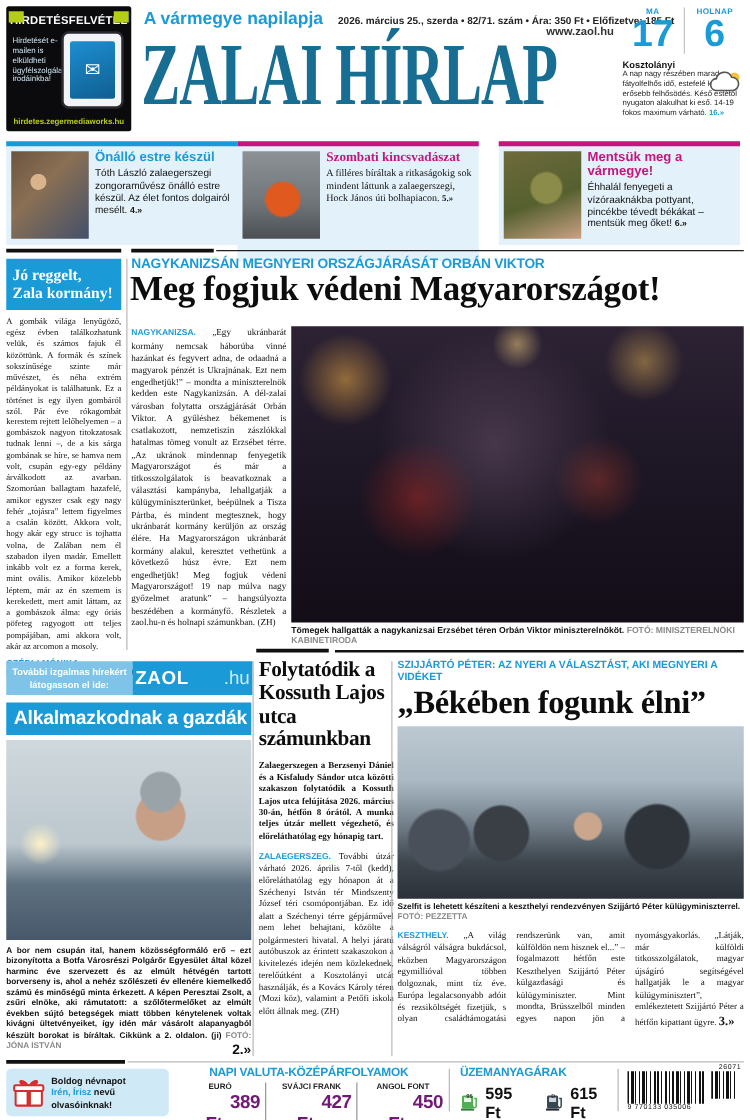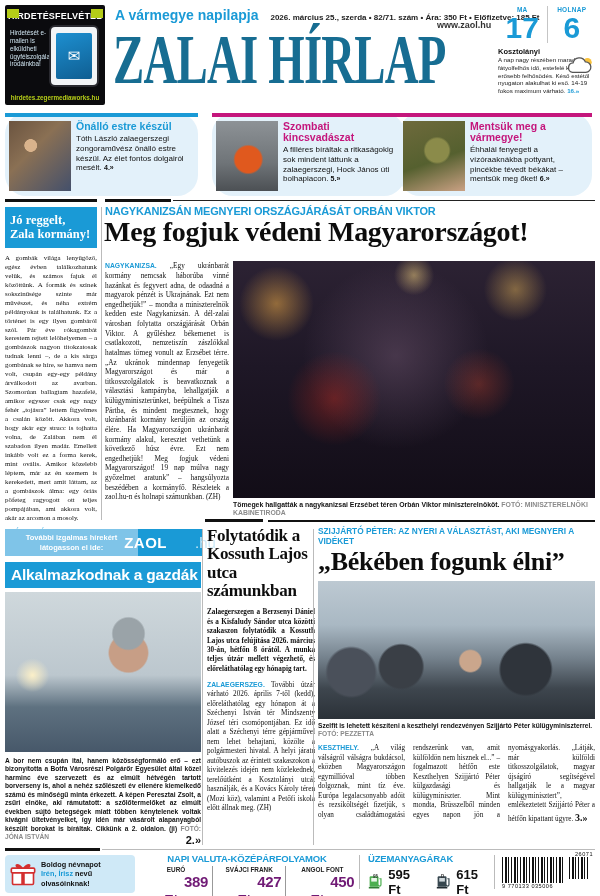--- a/index.html
+++ b/index.html
@@ -23,21 +23,21 @@
   .dateline{font-size:8px;color:#222;margin-left:12px;font-weight:bold;}
   .website{font-size:9px;font-weight:bold;color:#333;}
   .masthead{font-family:"Liberation Serif",serif;font-weight:bold;font-size:60px;line-height:1;
             color:#176d92;letter-spacing:-1px;white-space:nowrap;transform:scaleX(.78) scaleY(1.18);transform-origin:0 20%;}
   .wx-label{font-size:6.5px;font-weight:bold;color:#1a9ad6;text-align:center;letter-spacing:.3px;}
   .wx-temp{font-size:30px;font-weight:bold;color:#1a9ad6;text-align:center;line-height:1;}
   .wx-cond{font-size:7.5px;font-weight:bold;}
   .wx-fore{font-size:6.2px;line-height:1.25;color:#222;}
   .wx-ref{color:#1a9ad6;font-weight:bold;}
   
-  .teaser{background:#e3f1fa;border-radius:21px;}
+  .teaser{background:#e3f1fa;}
   .teaser .bar{height:4px;}
   .t-blue .bar{background:#1a9ad6;} .t-pink .bar{background:#c4167c;}
   .t-blue .ttitle{color:#1a9ad6;} .t-pink .ttitle{color:#c4167c;}
   .tinner{display:flex;padding:4px;gap:5px;}
   .tphoto{width:62px;height:70px;flex:0 0 62px;}
   .ttitle{font-size:10.5px;font-weight:bold;line-height:1.05;}
   .tbody{font-size:8px;line-height:1.22;color:#111;margin-top:2px;}
   .tref{font-weight:bold;font-size:7px;}
   
   .blackbar{background:#111;}
@@ -164,21 +164,21 @@
   <div class="abs teaser t-blue" style="left:5px;top:113px;width:193px;height:83px;">
     <div class="bar"></div>
     <div class="tinner">
       <div class="tphoto photo photo-piano"></div>
       <div>
         <div class="ttitle">Önálló estre készül</div>
         <div class="tbody"><span>Tóth László zalaegerszegi zongoraművész önálló estre készül. Az élet fontos dolgairól mesélt.</span> <span class="tref">4.»</span></div>
       </div>
     </div>
   </div>
-  <div class="abs teaser t-pink" style="left:212px;top:113px;width:193px;height:83px;">
+  <div class="abs teaser t-pink" style="left:190px;top:113px;width:193px;height:96px;font-family:Liberation Serif, serif;">
     <div class="bar"></div>
     <div class="tinner">
       <div class="tphoto photo photo-market"></div>
       <div>
         <div class="ttitle">Szombati kincsvadászat</div>
         <div class="tbody"><span>A filléres bíráltak a ritkaságokig sok mindent láttunk a zalaegerszegi, Hock János úti bolhapiacon.</span> <span class="tref">5.»</span></div>
       </div>
     </div>
   </div>
   <div class="abs teaser t-pink" style="left:399px;top:113px;width:193px;height:83px;">
@@ -214,21 +214,21 @@
   <div class="abs caption" style="left:233px;top:501px;width:362px;">
     <span>Tömegek hallgatták a nagykanizsai Erzsébet téren Orbán Viktor miniszterelnököt.</span>
     <span class="credit">FOTÓ: MINISZTERELNÖKI KABINETIRODA</span>
   </div>
 
   <div class="abs blackbar" style="left:205px;top:519px;width:58px;height:3px;"></div>
   <div class="abs" style="left:268px;top:520px;width:327px;height:2px;background:#111;"></div>
 
   <div class="abs" style="left:5px;top:529px;width:197px;height:27px;display:flex;">
     <div class="promo-light" style="flex:1;">További izgalmas hírekért látogasson el ide:</div>
-    <div class="promo-brandbox" style="width:64px;gap:28px;">
+    <div class="promo-brandbox" style="width:96px;gap:28px;">
       <span class="promo-brand">ZAOL</span>
         <span class="promo-suffix">.hu</span>
     </div>
   </div>
 
   <div class="abs bluehead" style="left:5px;top:562px;width:190px;height:26px;">Alkalmazkodnak a gazdák</div>
   <div class="abs photo photo-farmer" style="left:5px;top:592px;width:196px;height:160px;"></div>
   <div class="abs smallcap justify" style="left:5px;top:757px;width:196px;">
     <span>A bor nem csupán ital, hanem közösségformáló erő – ezt bizonyította a Botfa Városrészi Polgárőr Egyesület által közel harminc éve szervezett és az elmúlt hétvégén tartott borverseny is, ahol a nehéz szőlészeti év ellenére kiemelkedő számú és minőségű minta érkezett. A képen Peresztai Zsolt, a zsűri elnöke, aki rámutatott: a szőlőtermelőket az elmúlt években sújtó betegségek miatt többen kénytelenek voltak kivágni ültetvényeiket, így idén már vásárolt alapanyagból készült borokat is bíráltak. Cikkünk a 2. oldalon. (ji)</span>
     <span class="credit">FOTÓ: JÓNA ISTVÁN</span>

